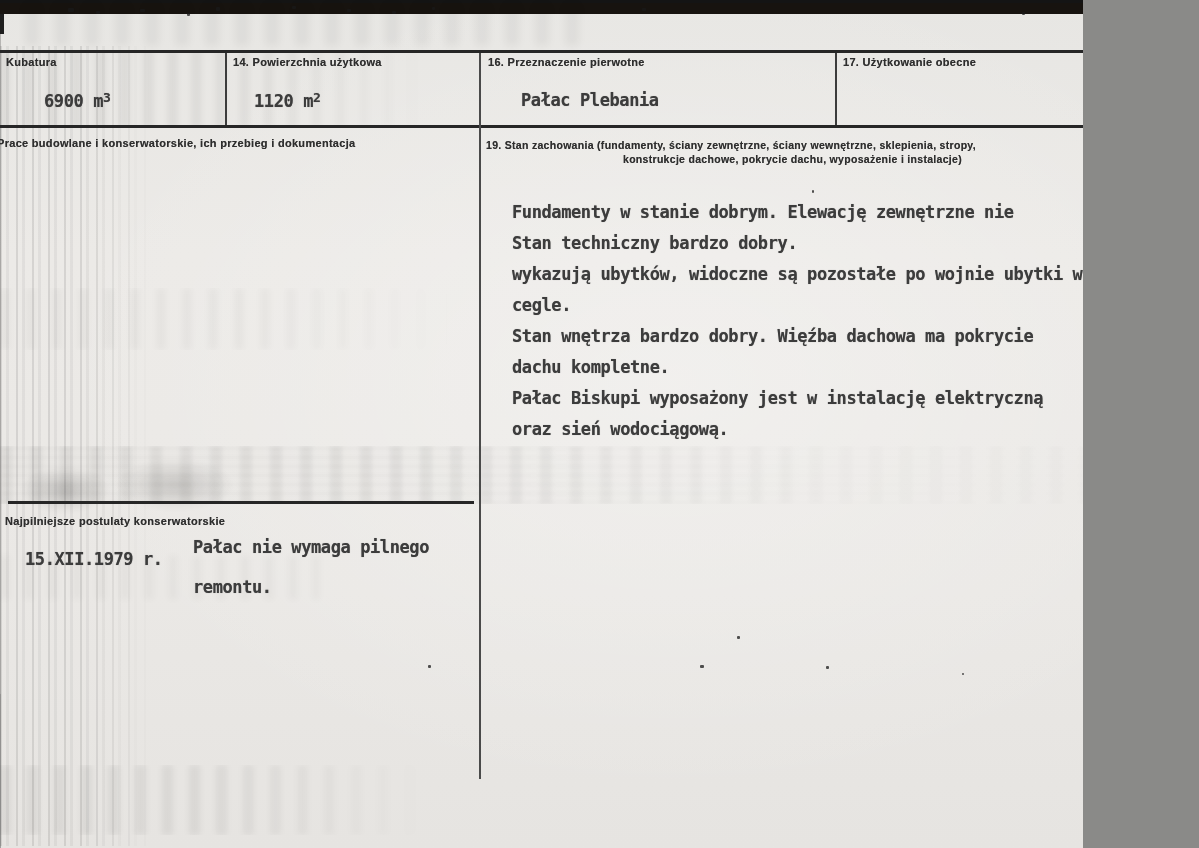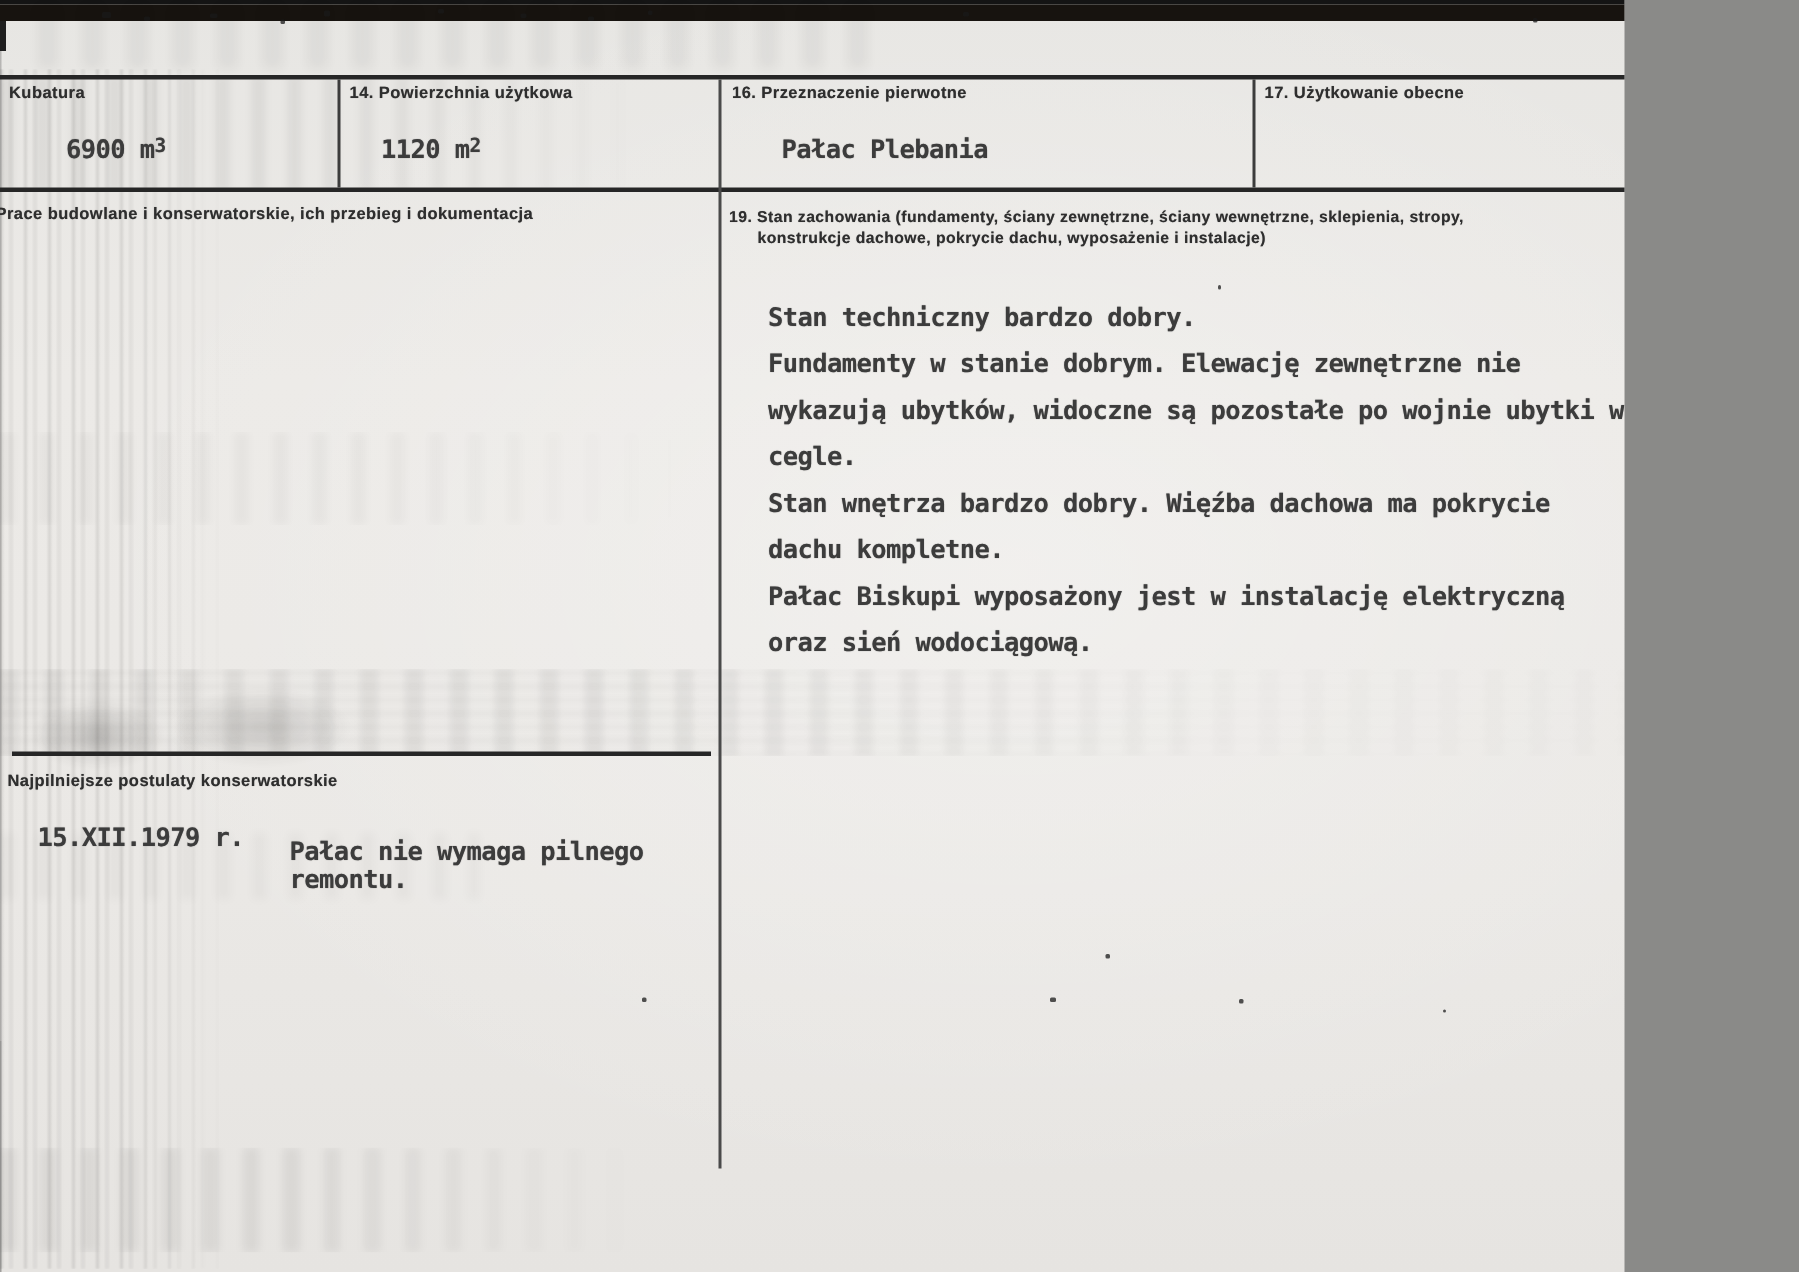--- a/index.html
+++ b/index.html
@@ -63,21 +63,21 @@
   .vdiv-16-17{left:835px;top:53px;width:2px;height:72px;background:#3c3c3c;}
   .vline-fold{left:237px;top:128px;width:1px;height:660px;background:rgba(70,70,70,.30);}
   .right-paper-edge{left:1189px;top:52px;width:1px;height:740px;background:rgba(90,90,90,.5);}
   
   .label{
     position:absolute;font-size:11px;font-weight:700;color:#2e2e2e;
     letter-spacing:.3px;white-space:nowrap;
     text-shadow:0 0 .5px rgba(46,46,46,.6);
   }
   .label-2line{white-space:normal;width:580px;line-height:13.5px;font-size:10.5px;}
-  .label-2line .indent{display:block;margin-left:19px;}
+  .label-2line .indent{display:block;margin-left:33px;text-align:center;}
   .typed{
     position:absolute;font-family:"DejaVu Sans Mono","Liberation Mono",monospace;
     font-size:17px;font-weight:700;color:#3c3c3c;white-space:nowrap;
     text-shadow:0 0 .7px rgba(50,50,50,.55);
     letter-spacing:-.4px;
   }
   .typed sup{font-size:13px;position:relative;top:2px;vertical-align:super;}
   .typed-block{position:absolute;left:512px;top:201px;}
   .typed-block .tline{
     font-family:"DejaVu Sans Mono","Liberation Mono",monospace;
@@ -126,33 +126,33 @@
   <div class="label" style="left:843px;top:56px">17. Użytkowanie obecne</div>
 
   <div class="label" style="left:-3px;top:137px">Prace budowlane i konserwatorskie, ich przebieg i dokumentacja</div>
 
   <div class="label label-2line" style="left:486px;top:139px">
     <span>19. Stan zachowania (fundamenty, ściany zewnętrzne, ściany wewnętrzne, sklepienia, stropy,</span>
     <span class="indent">konstrukcje dachowe, pokrycie dachu, wyposażenie i instalacje)</span>
   </div>
 
   <div class="typed-block">
+    <div class="tline">Fundamenty w stanie dobrym. Elewację zewnętrzne nie</div>
     <div class="tline">Stan techniczny bardzo dobry.</div>
-    <div class="tline">Fundamenty w stanie dobrym. Elewację zewnętrzne nie</div>
     <div class="tline">wykazują ubytków, widoczne są pozostałe po wojnie ubytki w</div>
     <div class="tline">cegle.</div>
     <div class="tline">Stan wnętrza bardzo dobry. Więźba dachowa ma pokrycie</div>
     <div class="tline">dachu kompletne.</div>
     <div class="tline">Pałac Biskupi wyposażony jest w instalację elektryczną</div>
     <div class="tline">oraz sień wodociągową.</div>
   </div>
 
   <div class="label" style="left:5px;top:515px">Najpilniejsze postulaty konserwatorskie</div>
   <div class="typed" style="left:25px;top:549px">15.XII.1979 r.</div>
-  <div class="typed" style="left:193px;top:558px">Pałac nie wymaga pilnego</div>
+  <div class="typed" style="left:193px;top:537px">Pałac nie wymaga pilnego</div>
   <div class="typed" style="left:193px;top:577px">remontu.</div>
 
   <div>
     <div class="speck" style="left:68px;top:8px;width:6px;height:4px"></div>
     <div class="speck" style="left:96px;top:11px;width:4px;height:3px"></div>
     <div class="speck" style="left:140px;top:9px;width:5px;height:3px"></div>
     <div class="speck" style="left:187px;top:13px;width:3px;height:3px"></div>
     <div class="speck" style="left:216px;top:7px;width:4px;height:4px"></div>
     <div class="speck" style="left:292px;top:6px;width:4px;height:3px"></div>
     <div class="speck" style="left:347px;top:9px;width:4px;height:3px"></div>

